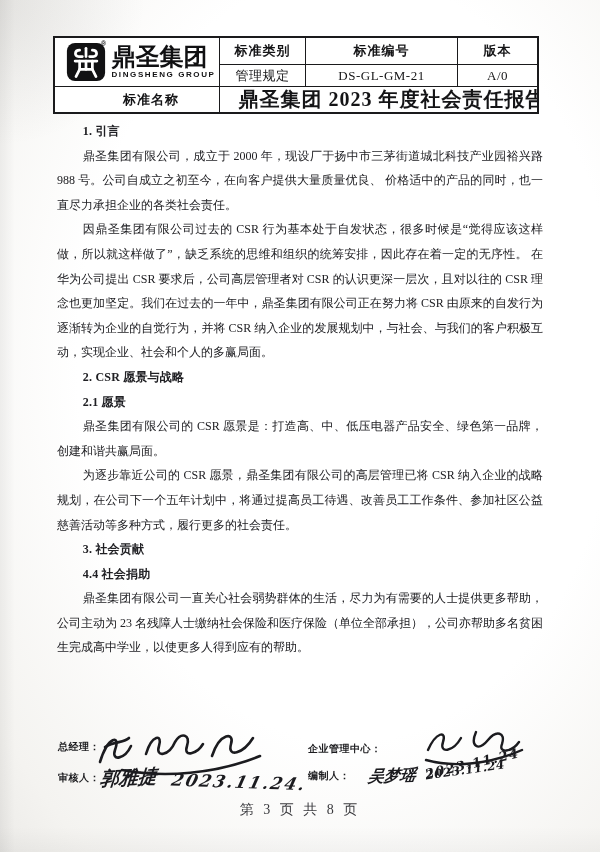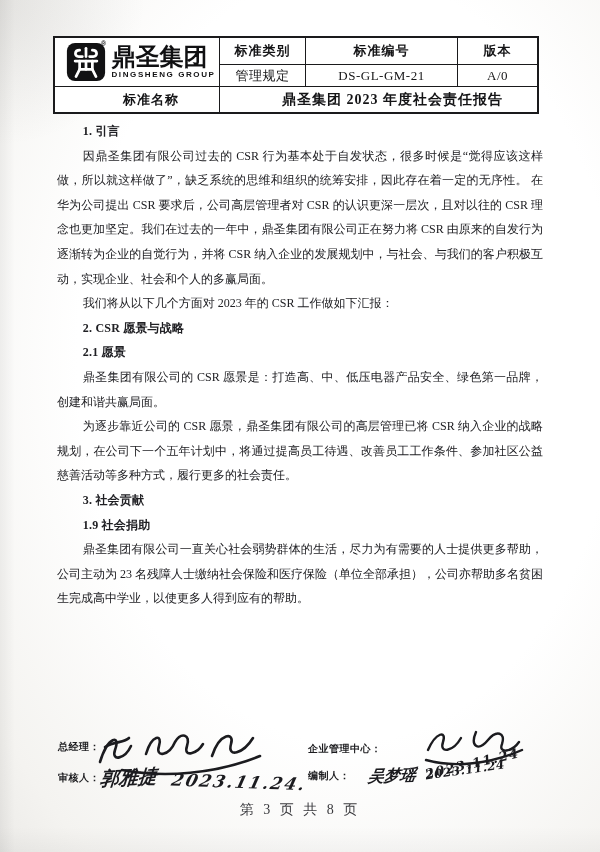--- a/index.html
+++ b/index.html
@@ -66,21 +66,21 @@
   .logo-en {
     font-family: "Liberation Sans", "DejaVu Sans", sans-serif;
     font-weight: 700; font-size: 8px; color: #101012;
     letter-spacing: 1.6px; margin-top: 2px;
   }
   .reg-mark {
     position: absolute; left: 46px; top: 2px;
     font-size: 7px; font-weight: 700; color: #101012;
     font-family: "Liberation Sans", "DejaVu Sans", sans-serif;
   }
-  .title-cell { grid-column: 2 / 5; font-size: 14px; }
+  .title-cell { grid-column: 2 / 5; font-size: 20px; }
 
   
   .body-text {
     position: absolute; left: 57px; top: 119px; width: 486px; height: 616px;
     font-size: 12px; line-height: 24.6px; overflow: hidden;
     color: #202024;
   }
   .body-text p { margin: 0; text-indent: 2.15em; }
   .body-text p.para { text-align: justify; }
   .body-text p.head { font-weight: 700; letter-spacing: 0.2px; }
@@ -142,28 +142,28 @@
     <div class="cell val" style="grid-column:2">管理规定</div>
     <div class="cell val">DS-GL-GM-21</div>
     <div class="cell val">A/0</div>
 
     <div class="cell bold no-l" style="grid-column:1;grid-row:3">标准名称</div>
     <div class="cell bold title-cell" style="grid-row:3">鼎圣集团 2023 年度社会责任报告</div>
   </div>
 
   <div class="body-text">
     <p class="head">1. 引言</p>
+    <p class="para">鼎圣集团有限公司，成立于 2000 年，现设厂于扬中市三茅街道城北科技产业园裕兴路 988 号。公司自成立之初至今，在向客户提供大量质量优良、 价格适中的产品的同时，也一直尽力承担企业的各类社会责任。</p>
     <p class="para">因鼎圣集团有限公司过去的 CSR 行为基本处于自发状态，很多时候是“觉得应该这样做，所以就这样做了”，缺乏系统的思维和组织的统筹安排，因此存在着一定的无序性。 在华为公司提出 CSR 要求后，公司高层管理者对 CSR 的认识更深一层次，且对以往的 CSR 理念也更加坚定。我们在过去的一年中，鼎圣集团有限公司正在努力将 CSR 由原来的自发行为逐渐转为企业的自觉行为，并将 CSR 纳入企业的发展规划中，与社会、与我们的客户积极互动，实现企业、社会和个人的多赢局面。</p>
-    <p class="para">我们将从以下几个方面对 2023 年的 CSR 工作做如下汇报：</p>
     <p class="head">2. CSR 愿景与战略</p>
     <p class="head">2.1 愿景</p>
     <p class="para">鼎圣集团有限公司的 CSR 愿景是：打造高、中、低压电器产品安全、绿色第一品牌，创建和谐共赢局面。</p>
     <p class="para">为逐步靠近公司的 CSR 愿景，鼎圣集团有限公司的高层管理已将 CSR 纳入企业的战略规划，在公司下一个五年计划中，将通过提高员工待遇、改善员工工作条件、参加社区公益慈善活动等多种方式，履行更多的社会责任。</p>
     <p class="head">3. 社会贡献</p>
-    <p class="head">1.9 社会捐助</p>
+    <p class="head">4.4 社会捐助</p>
     <p class="para">鼎圣集团有限公司一直关心社会弱势群体的生活，尽力为有需要的人士提供更多帮助，公司主动为 23 名残障人士缴纳社会保险和医疗保险（单位全部承担），公司亦帮助多名贫困生完成高中学业，以使更多人得到应有的帮助。</p>
   </div>
 
   <div class="sig-label" style="left:58px; top:740px;">总经理：</div>
   <svg class="sig-svg" style="left:94px; top:724px;" width="172" height="56" viewBox="0 0 172 56">
     <g stroke-width="2.6">
       <path d="M6 38 C 14 12, 27 10, 21 26 C 17 38, 31 35, 37 22"></path>
       <path d="M11 23 C 21 17, 30 19, 35 14"></path>
       <path d="M52 30 C 58 10, 69 10, 65 22 C 61 34, 75 32, 81 18 C 87 8, 97 10, 93 22 C 89 34, 103 30, 109 20"></path>
       <path d="M118 32 C 126 8, 141 8, 137 20 C 133 34, 149 30, 159 14"></path>

